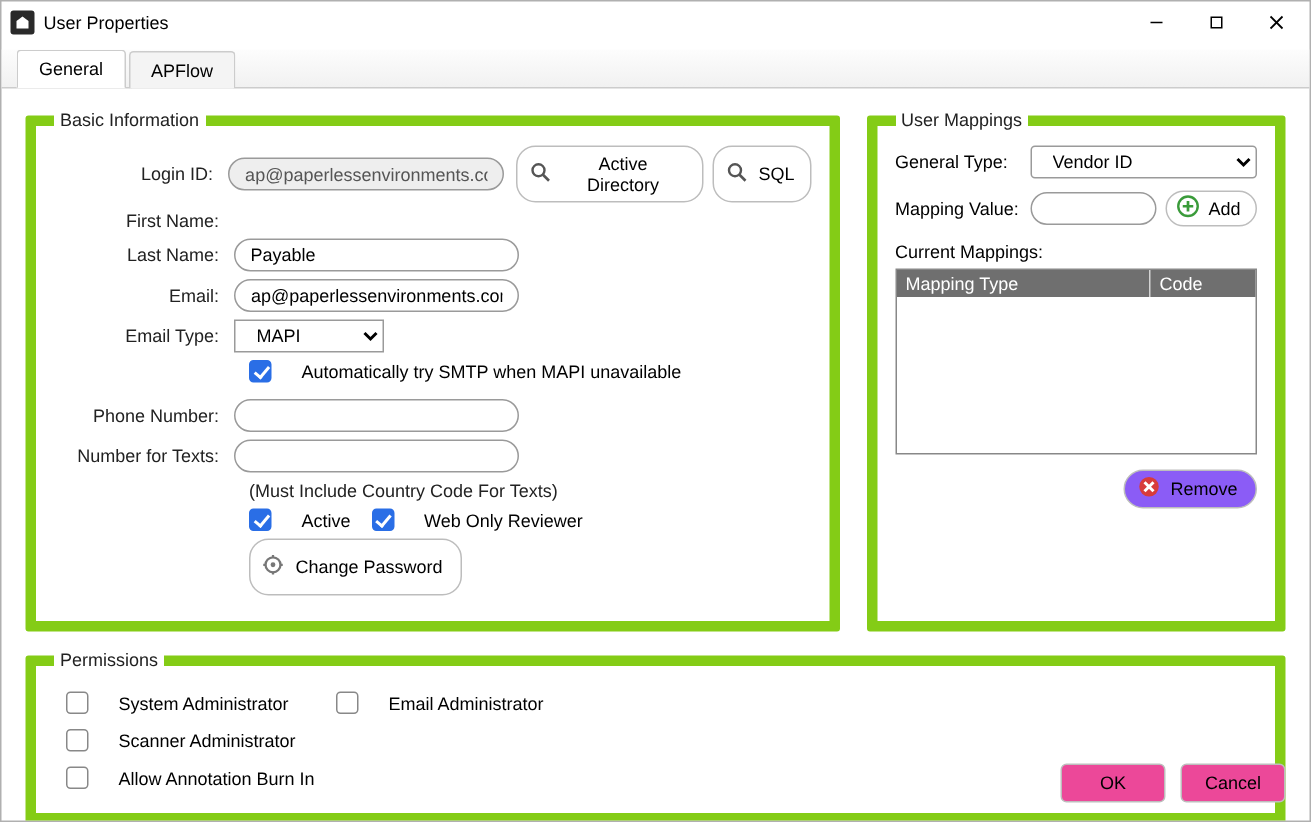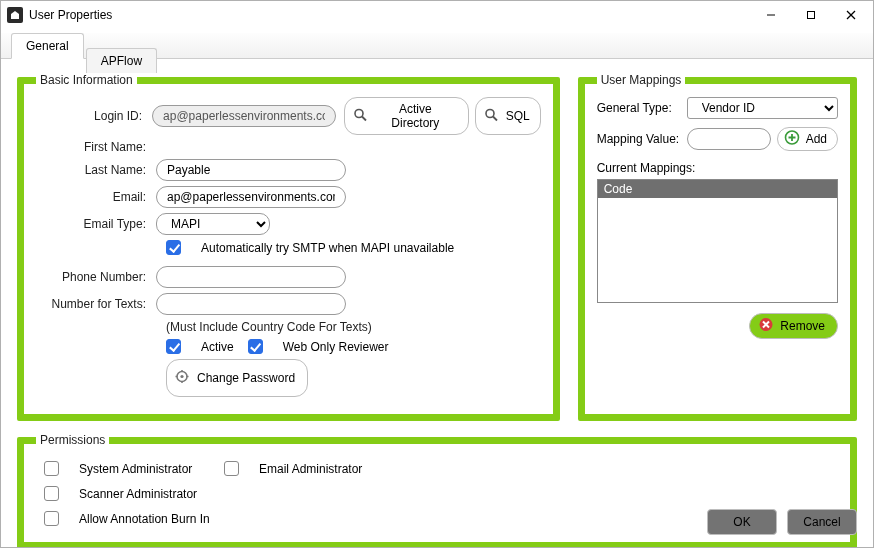--- a/index.html
+++ b/index.html
@@ -10,42 +10,42 @@
   .titlebar { display: flex; align-items: center; height: 28px; padding: 0 2px 0 6px; }
   .app-icon { width: 16px; height: 16px; background: #2a2a2a; border-radius: 2px; display: flex; align-items: center; justify-content: center; margin-right: 6px; }
   .app-icon svg { display: block; }
   .title-text { flex: 0 0 auto; }
   .title-spacer { flex: 1; }
   .win-btn { width: 40px; height: 28px; display: flex; align-items: center; justify-content: center; }
   .win-btn svg { display: block; }
 
   
   .tabstrip { height: 26px; display: flex; align-items: flex-end; padding: 0 10px; border-bottom: 1px solid #ccc; background: linear-gradient(#fdfdfd,#f1f1f1); margin-top: 4px; }
-  .tab { padding: 5px 14px 5px; border: 1px solid #ccc; border-bottom: none; margin-right: 2px; border-top-left-radius: 3px; border-top-right-radius: 3px; cursor: default; background: #f4f4f4; position: relative; top: 15px; }
+  .tab { padding: 5px 14px 5px; border: 1px solid #ccc; border-bottom: none; margin-right: 2px; border-top-left-radius: 3px; border-top-right-radius: 3px; cursor: default; background: #f4f4f4; position: relative; top: 1px; }
   .tab.active { background: #fff; border-bottom: 1px solid #fff; top: 1px; }
 
   
   .content { position: absolute; top: 60px; left: 0; right: 0; bottom: 0; padding: 12px 16px 12px 16px; }
 
   fieldset { border: 7px solid #84cc16; border-radius: 2px; padding: 10px 12px 12px; margin: 0; }
   legend { padding: 0 4px; color: #222; }
 
   .columns { display: flex; gap: 18px; }
 
   
   .basic-fs { flex: 1 1 auto; position: relative; }
   .row { display: flex; align-items: center; margin-bottom: 5px; }
   .lbl { width: 120px; text-align: right; padding-right: 10px; color: #222; }
   input[type=text], select {
     height: 22px; border: 1px solid #9a9a9a; border-radius: 11px; padding: 0 10px; background: #fff;
   }
   input[type=text]:disabled { background: #eee; color: #555; }
   .w-mid  { width: 190px; }
   .w-long { width: 190px; }
-  .w-sel  { width: 114px; border-radius: 10px; }
+  .w-sel  { width: 100px; border-radius: 0; }
 
   .iconbtn {
     height: 38px; border: 1px solid #bdbdbd; border-radius: 13px; background: #fff; padding: 0 12px 0 30px; position: relative; display: inline-flex; align-items: center; cursor: default;
   }
   .iconbtn .glyph { position: absolute; left: 8px; top: 50%; transform: translateY(-50%); color: #555; }
   .iconbtn.small { padding-right: 10px; }
 
   .chk { display: inline-flex; align-items: center; gap: 20px; }
   .cbox { width: 15px; height: 15px; border: 1px solid #888; border-radius: 3px; display: inline-flex; align-items: center; justify-content: center; background: #fff; }
   .cbox.checked { background: #2a6ee6; border-color: #2a6ee6; }
@@ -63,30 +63,30 @@
   .addbtn { height: 24px; border: 1px solid #bdbdbd; border-radius: 12px; background: #fff; padding: 0 10px 0 28px; position: relative; display: inline-flex; align-items: center; margin-left: 6px; }
   .addbtn .glyph { position: absolute; left: 6px; top: 50%; transform: translateY(-50%); }
 
   .table-wrap { border: 1px solid #888; height: 124px; margin-top: 4px; background: #fff; }
   .thead { display: flex; background: #6f6f6f; color: #fff; height: 18px; align-items: center; }
   .th { padding: 0 6px; border-right: 1px solid #d3d3d3; height: 100%; display: flex; align-items: center; }
   .th:first-child { flex: 1; }
   .th:last-child { width: 70px; border-right: none; }
 
   .remove-wrap { display: flex; justify-content: flex-end; margin-top: 10px; }
-  .removebtn { height: 26px; border: 1px solid #bdbdbd; border-radius: 13px; background: #84cc16; padding: 0 12px 0 30px; position: relative; display: inline-flex; align-items: center; }
+  .removebtn { height: 26px; border: 1px solid #bdbdbd; border-radius: 13px; background: #8b5cf6; padding: 0 12px 0 30px; position: relative; display: inline-flex; align-items: center; }
   .removebtn .glyph { position: absolute; left: 8px; top: 50%; transform: translateY(-50%); }
 
   
   .perm-fs { margin-top: 12px; }
   .perm-grid { display: grid; grid-template-columns: 180px 200px; row-gap: 10px; padding: 4px 8px; }
 
   
   .footer { position: absolute; right: 16px; bottom: 12px; display: flex; gap: 10px; }
-  .dlgbtn { min-width: 70px; height: 26px; border: 1px solid #bdbdbd; border-radius: 4px; background: #737373; display: inline-flex; align-items: center; justify-content: center; }
+  .dlgbtn { min-width: 70px; height: 26px; border: 1px solid #bdbdbd; border-radius: 4px; background: #ec4899; display: inline-flex; align-items: center; justify-content: center; }
 
   svg { pointer-events: none; }
 </style>
 </head>
 <body>
 
 <div class="titlebar">
   <div class="app-icon">
     <svg width="10" height="10" viewBox="0 0 10 10">
         <path d="M1 4 L5 1 L9 4 L9 9 L1 9 Z" fill="#fff"></path>
@@ -245,20 +245,21 @@
               </svg>
           </span>
           <span>Add</span>
         </button>
       </div>
 
       <div style="margin-top:10px;">Current Mappings:</div>
 
       <div class="table-wrap">
         <div class="thead">
+          <div class="th">Mapping Type</div>
           <div class="th">Code</div>
         </div>
       </div>
 
       <div class="remove-wrap">
         <button class="removebtn">
           <span class="glyph">
             <svg width="16" height="16" viewBox="0 0 16 16">
                 <circle cx="8" cy="8" r="6.5" fill="#d83b3b"></circle>
                 <line x1="5" y1="5" x2="11" y2="11" stroke="#fff" stroke-width="2"></line>

